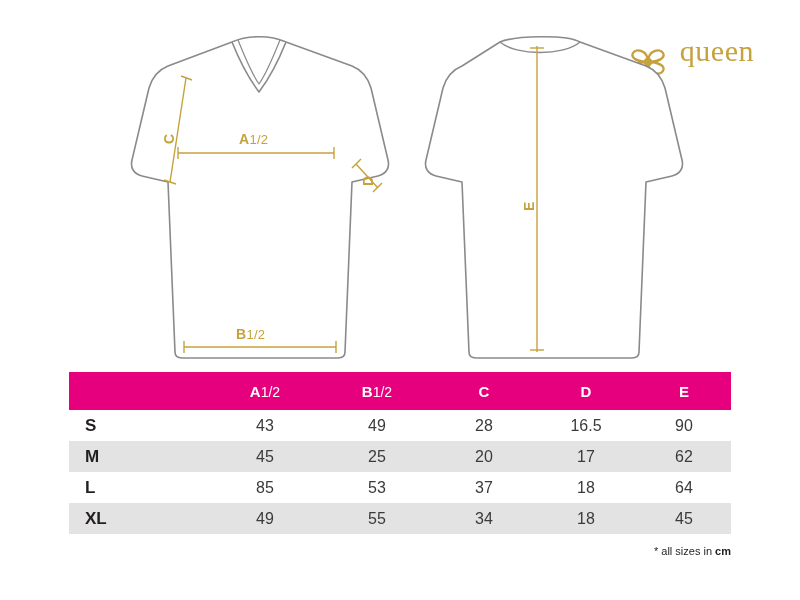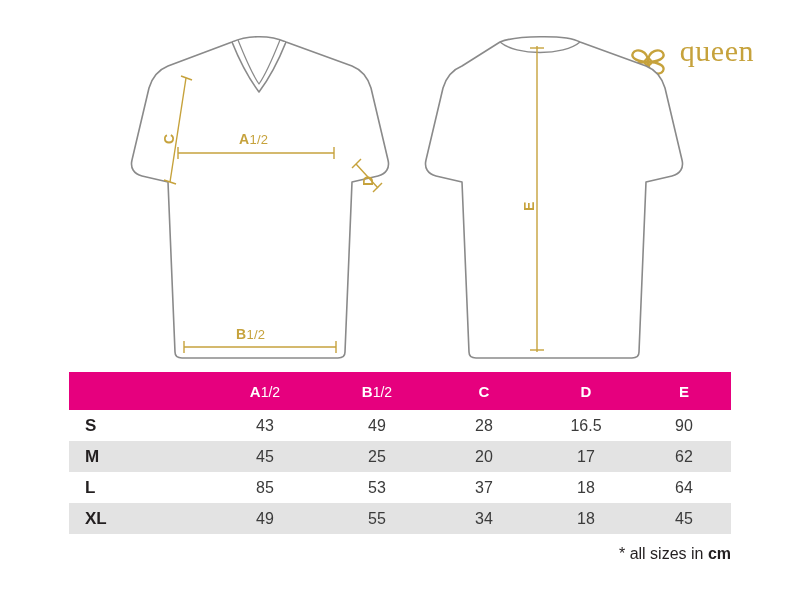--- a/index.html
+++ b/index.html
@@ -95,21 +95,21 @@
     color: #231f20;
   }
   .table tbody tr.odd { background: #ffffff; }
   .table tbody tr.even { background: #e3e3e3; }
   .table tbody td { color: #3b3b3b; }
 
   .footnote {
     position: absolute;
     right: 69px;
     top: 545px;
-    font-size: 16px;
+    font-size: 11px;
     color: #231f20;
   }
   .footnote b { font-weight: bold; }
 </style>
 </head>
 <body>
 
 <div class="page">
 
   <div class="logo">

